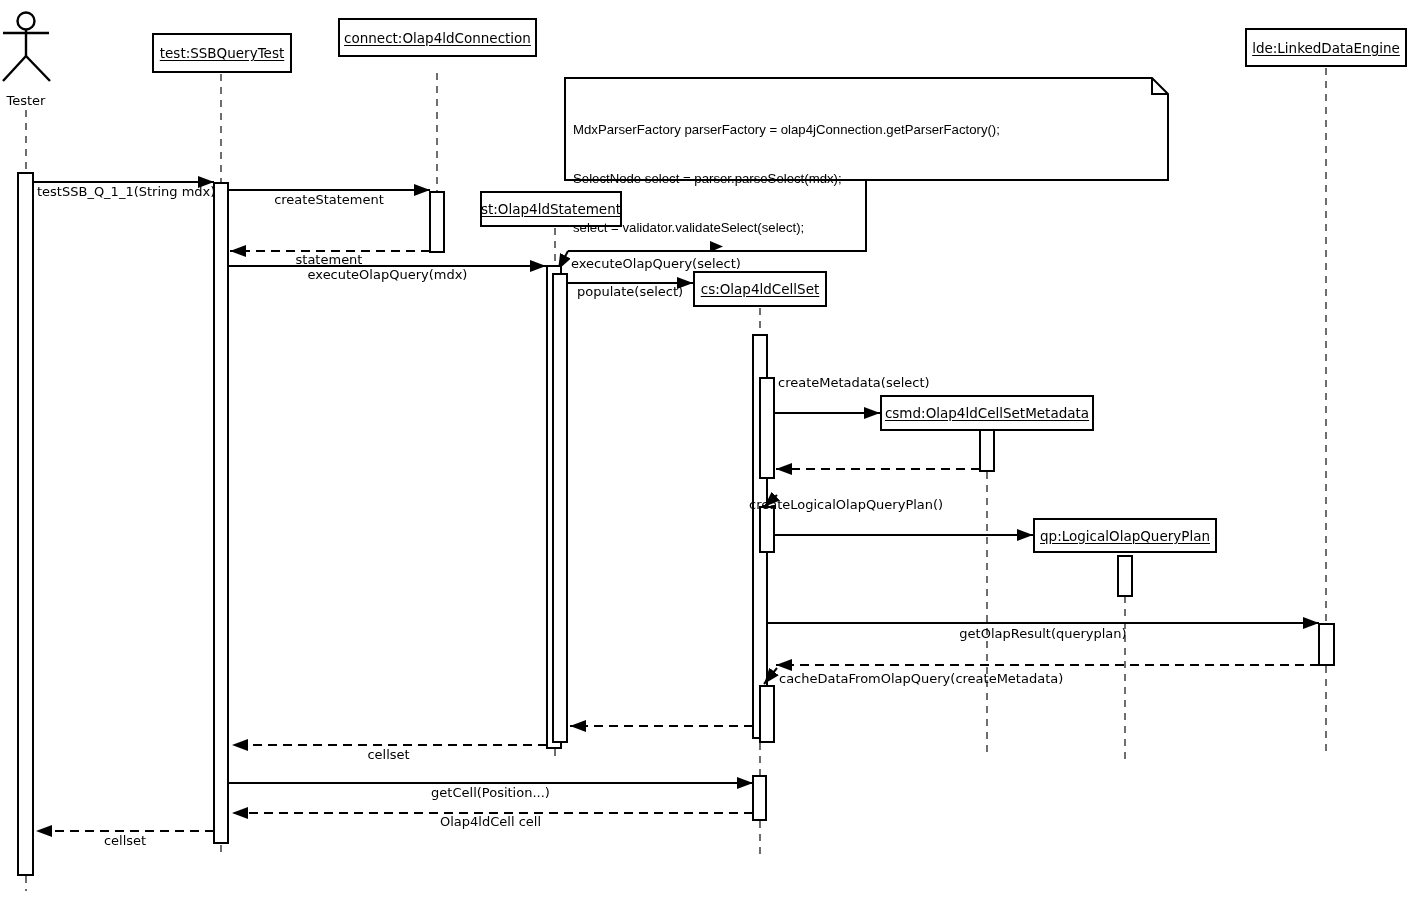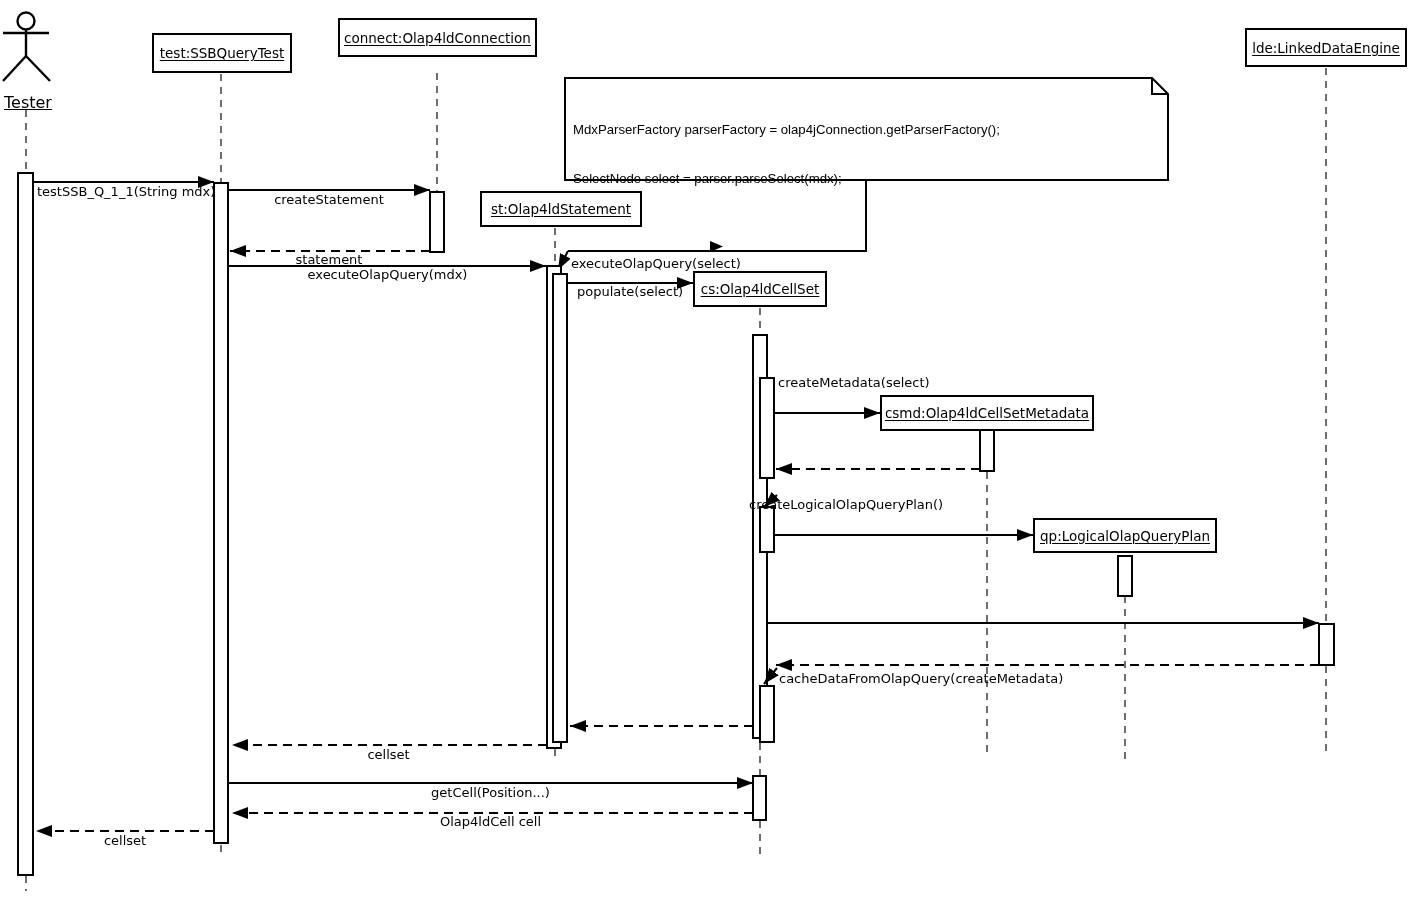--- a/index.html
+++ b/index.html
@@ -12,21 +12,21 @@
   .act{fill:#ffffff;stroke:#000;stroke-width:2;}
   .ar{stroke:#000;stroke-width:2;fill:none;}
   .dash{stroke-dasharray:9 6;}
   .obj{
     position:absolute;box-sizing:border-box;background:#fff;border:2px solid #000;
     display:flex;align-items:center;justify-content:center;font-size:13.5px;white-space:nowrap;
   }
   .obj span{text-decoration:underline;text-underline-offset:2px;}
   .msg{position:absolute;font-size:13px;white-space:nowrap;}
   .c{text-align:center;}
-  .actor-label{position:absolute;font-size:16px;text-decoration:underline;}
+  .actor-label{position:absolute;font-size:13px;}
   .note-text{
     position:absolute;left:573px;top:90px;width:600px;
     font-family:Liberation Sans, sans-serif;
     font-size:13.2px;line-height:16.2px;white-space:pre;
   }
 </style>
 </head>
 <body>
 
 <div class="canvas">
@@ -109,48 +109,50 @@
   </svg>
 
   <div class="actor-label c" style="left:4px;top:93px;width:44px;position:absolute">Tester</div>
 
   <div class="obj" style="left:152px;top:33px;width:140px;height:40px">
     <span>test:SSBQueryTest</span>
   </div>
   <div class="obj" style="left:338px;top:18px;width:199px;height:39px">
     <span>connect:Olap4ldConnection</span>
   </div>
-  <div class="obj" style="left:480px;top:191px;width:162px;height:36px">
+  <div class="obj" style="left:480px;top:191px;width:142px;height:36px">
     <span>st:Olap4ldStatement</span>
   </div>
   <div class="obj" style="left:693px;top:271px;width:134px;height:36px">
     <span>cs:Olap4ldCellSet</span>
   </div>
   <div class="obj" style="left:880px;top:395px;width:214px;height:36px">
     <span>csmd:Olap4ldCellSetMetadata</span>
   </div>
   <div class="obj" style="left:1245px;top:28px;width:162px;height:39px">
     <span>lde:LinkedDataEngine</span>
   </div>
   <div class="obj" style="left:1033px;top:518px;width:184px;height:35px">
     <span>qp:LogicalOlapQueryPlan</span>
   </div>
 
   <div class="note-text">
     <div>MdxParserFactory parserFactory = olap4jConnection.getParserFactory();</div>
     <div>SelectNode select = parser.parseSelect(mdx);</div>
+    <div>select = validator.validateSelect(select);</div>
   </div>
 
   <span class="msg" style="left:37px;top:184px">testSSB_Q_1_1(String mdx)</span>
   <span class="msg c" style="left:228px;width:202px;top:192px">createStatement</span>
   <span class="msg c" style="left:228px;width:202px;top:252px">statement</span>
   <span class="msg c" style="left:228px;width:319px;top:267px">executeOlapQuery(mdx)</span>
   <span class="msg" style="left:571px;top:256px">executeOlapQuery(select)</span>
   <span class="msg" style="left:577px;top:284px">populate(select)</span>
   <span class="msg" style="left:778px;top:375px">createMetadata(select)</span>
   <span class="msg" style="left:749px;top:497px">createLogicalOlapQueryPlan()</span>
+  <span class="msg c" style="left:767px;width:552px;top:626px">getOlapResult(queryplan)</span>
   <span class="msg" style="left:779px;top:671px">cacheDataFromOlapQuery(createMetadata)</span>
   <span class="msg c" style="left:230px;width:317px;top:747px">cellset</span>
   <span class="msg c" style="left:228px;width:525px;top:785px">getCell(Position...)</span>
   <span class="msg c" style="left:228px;width:525px;top:814px">Olap4ldCell cell</span>
   <span class="msg c" style="left:35px;width:180px;top:833px">cellset</span>
 
 </div>
 
 </body></html>

